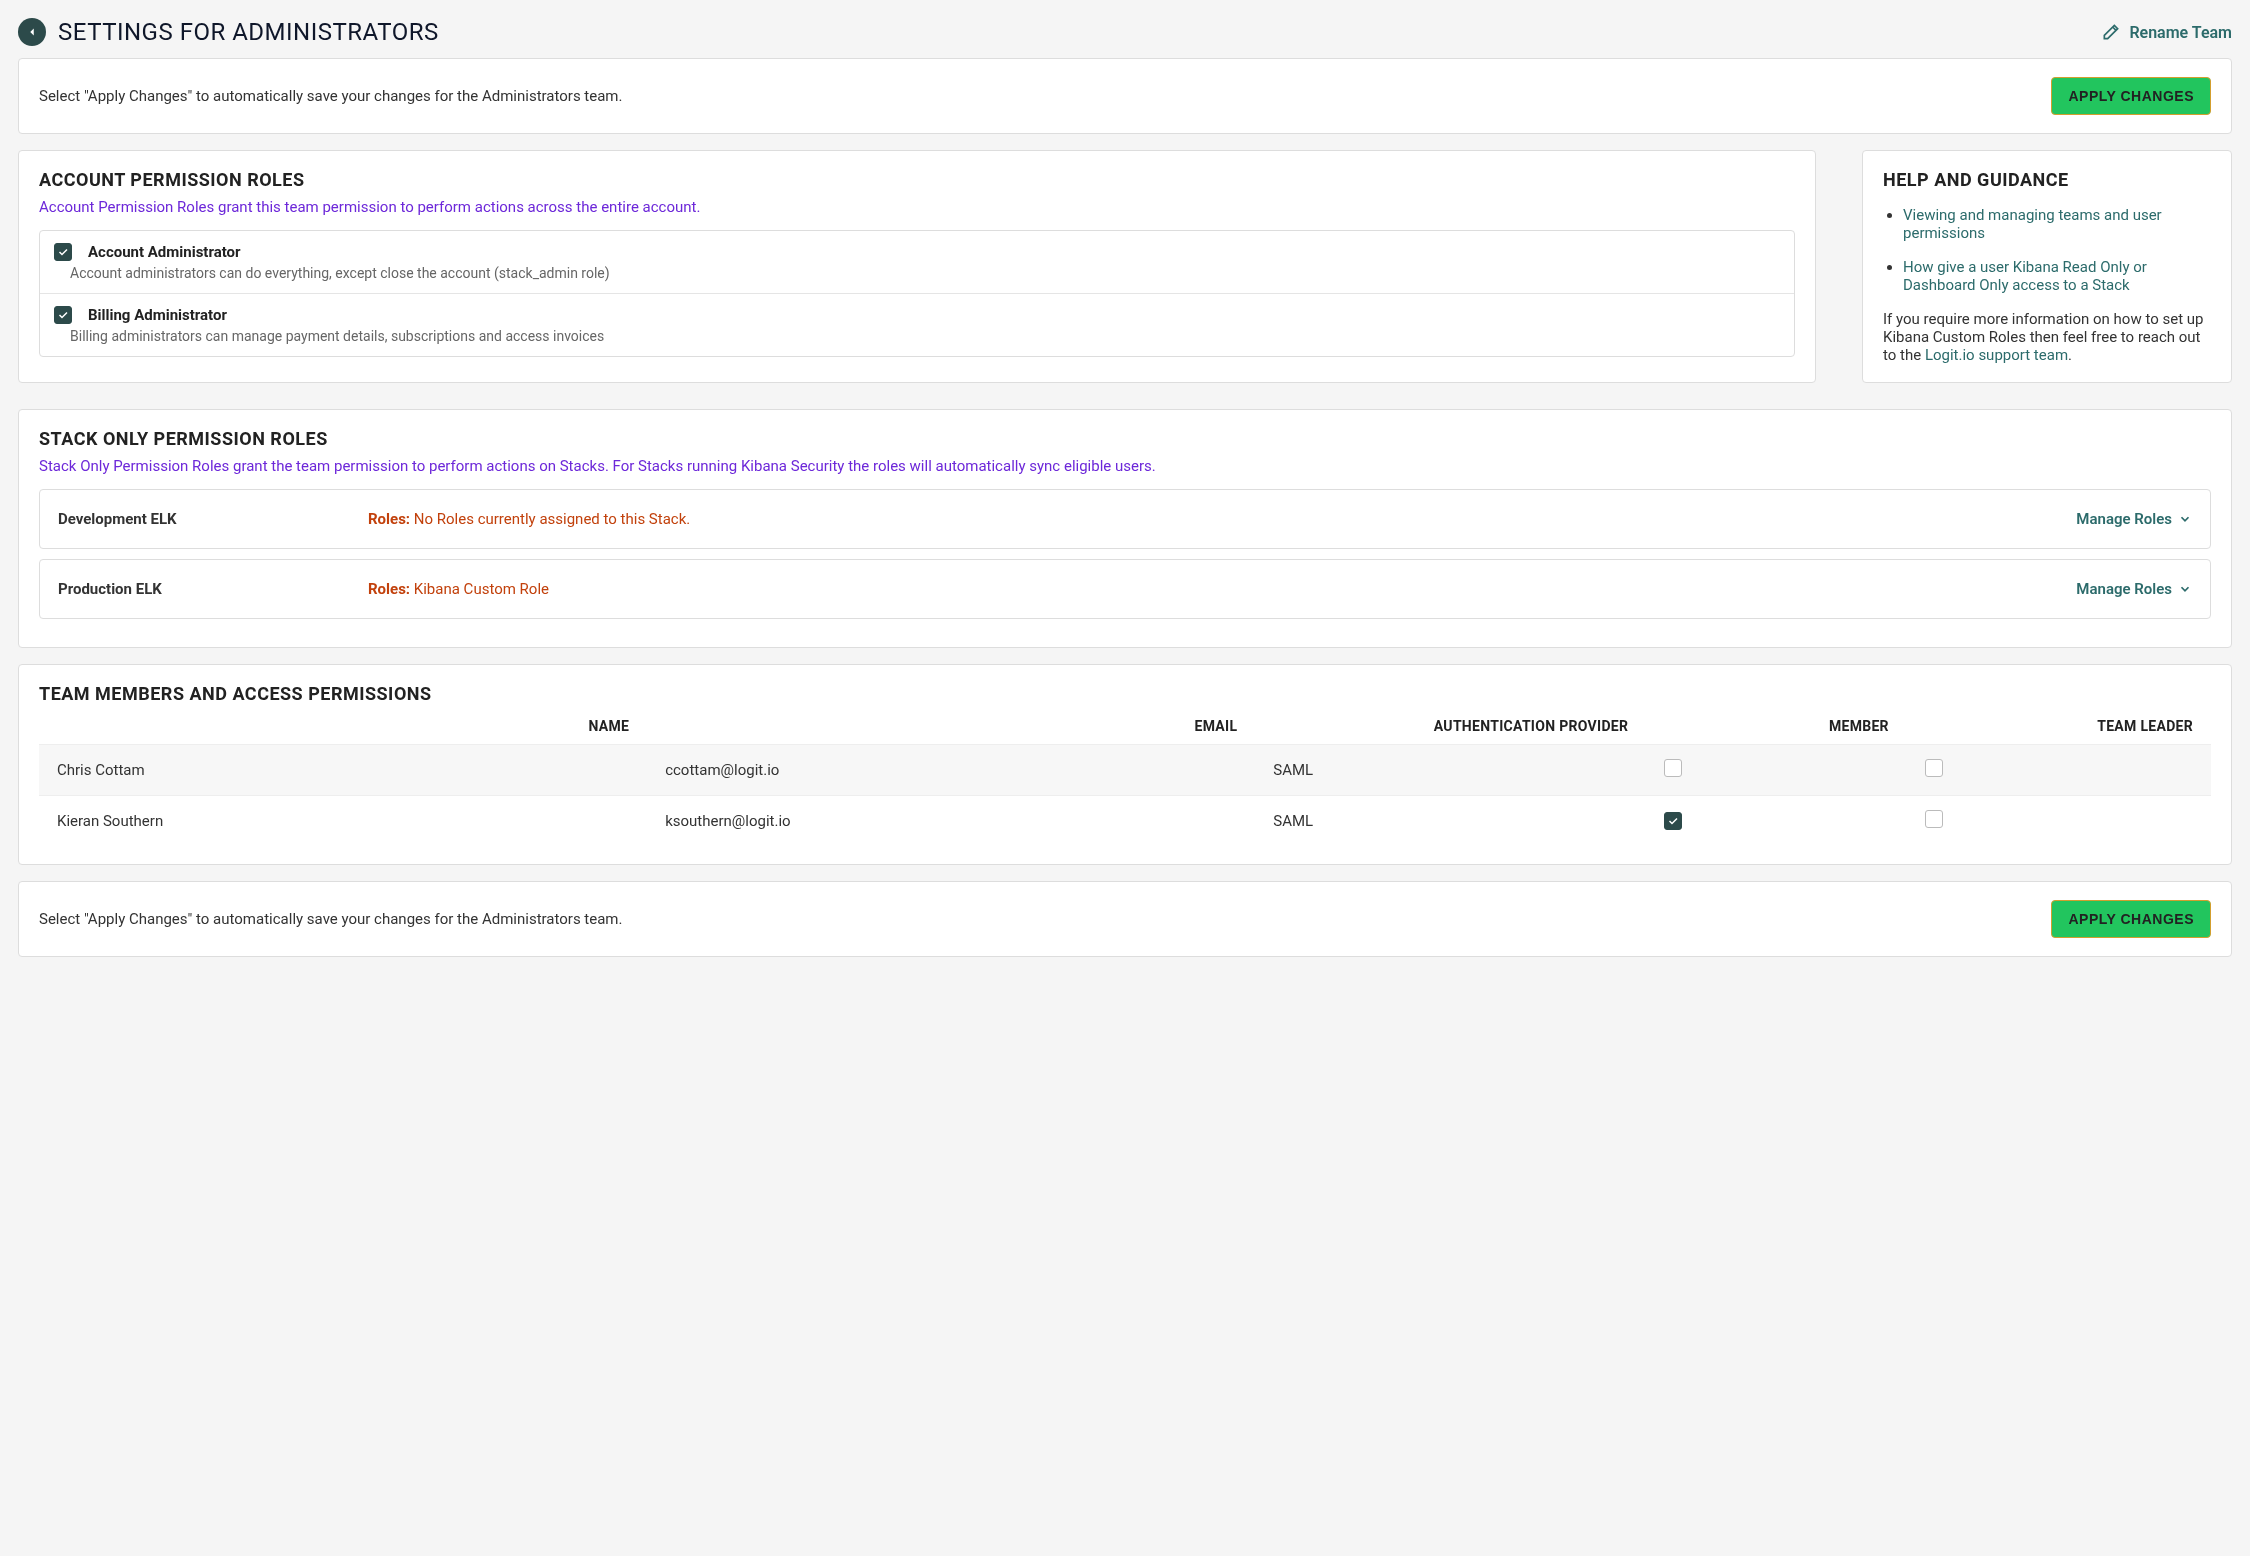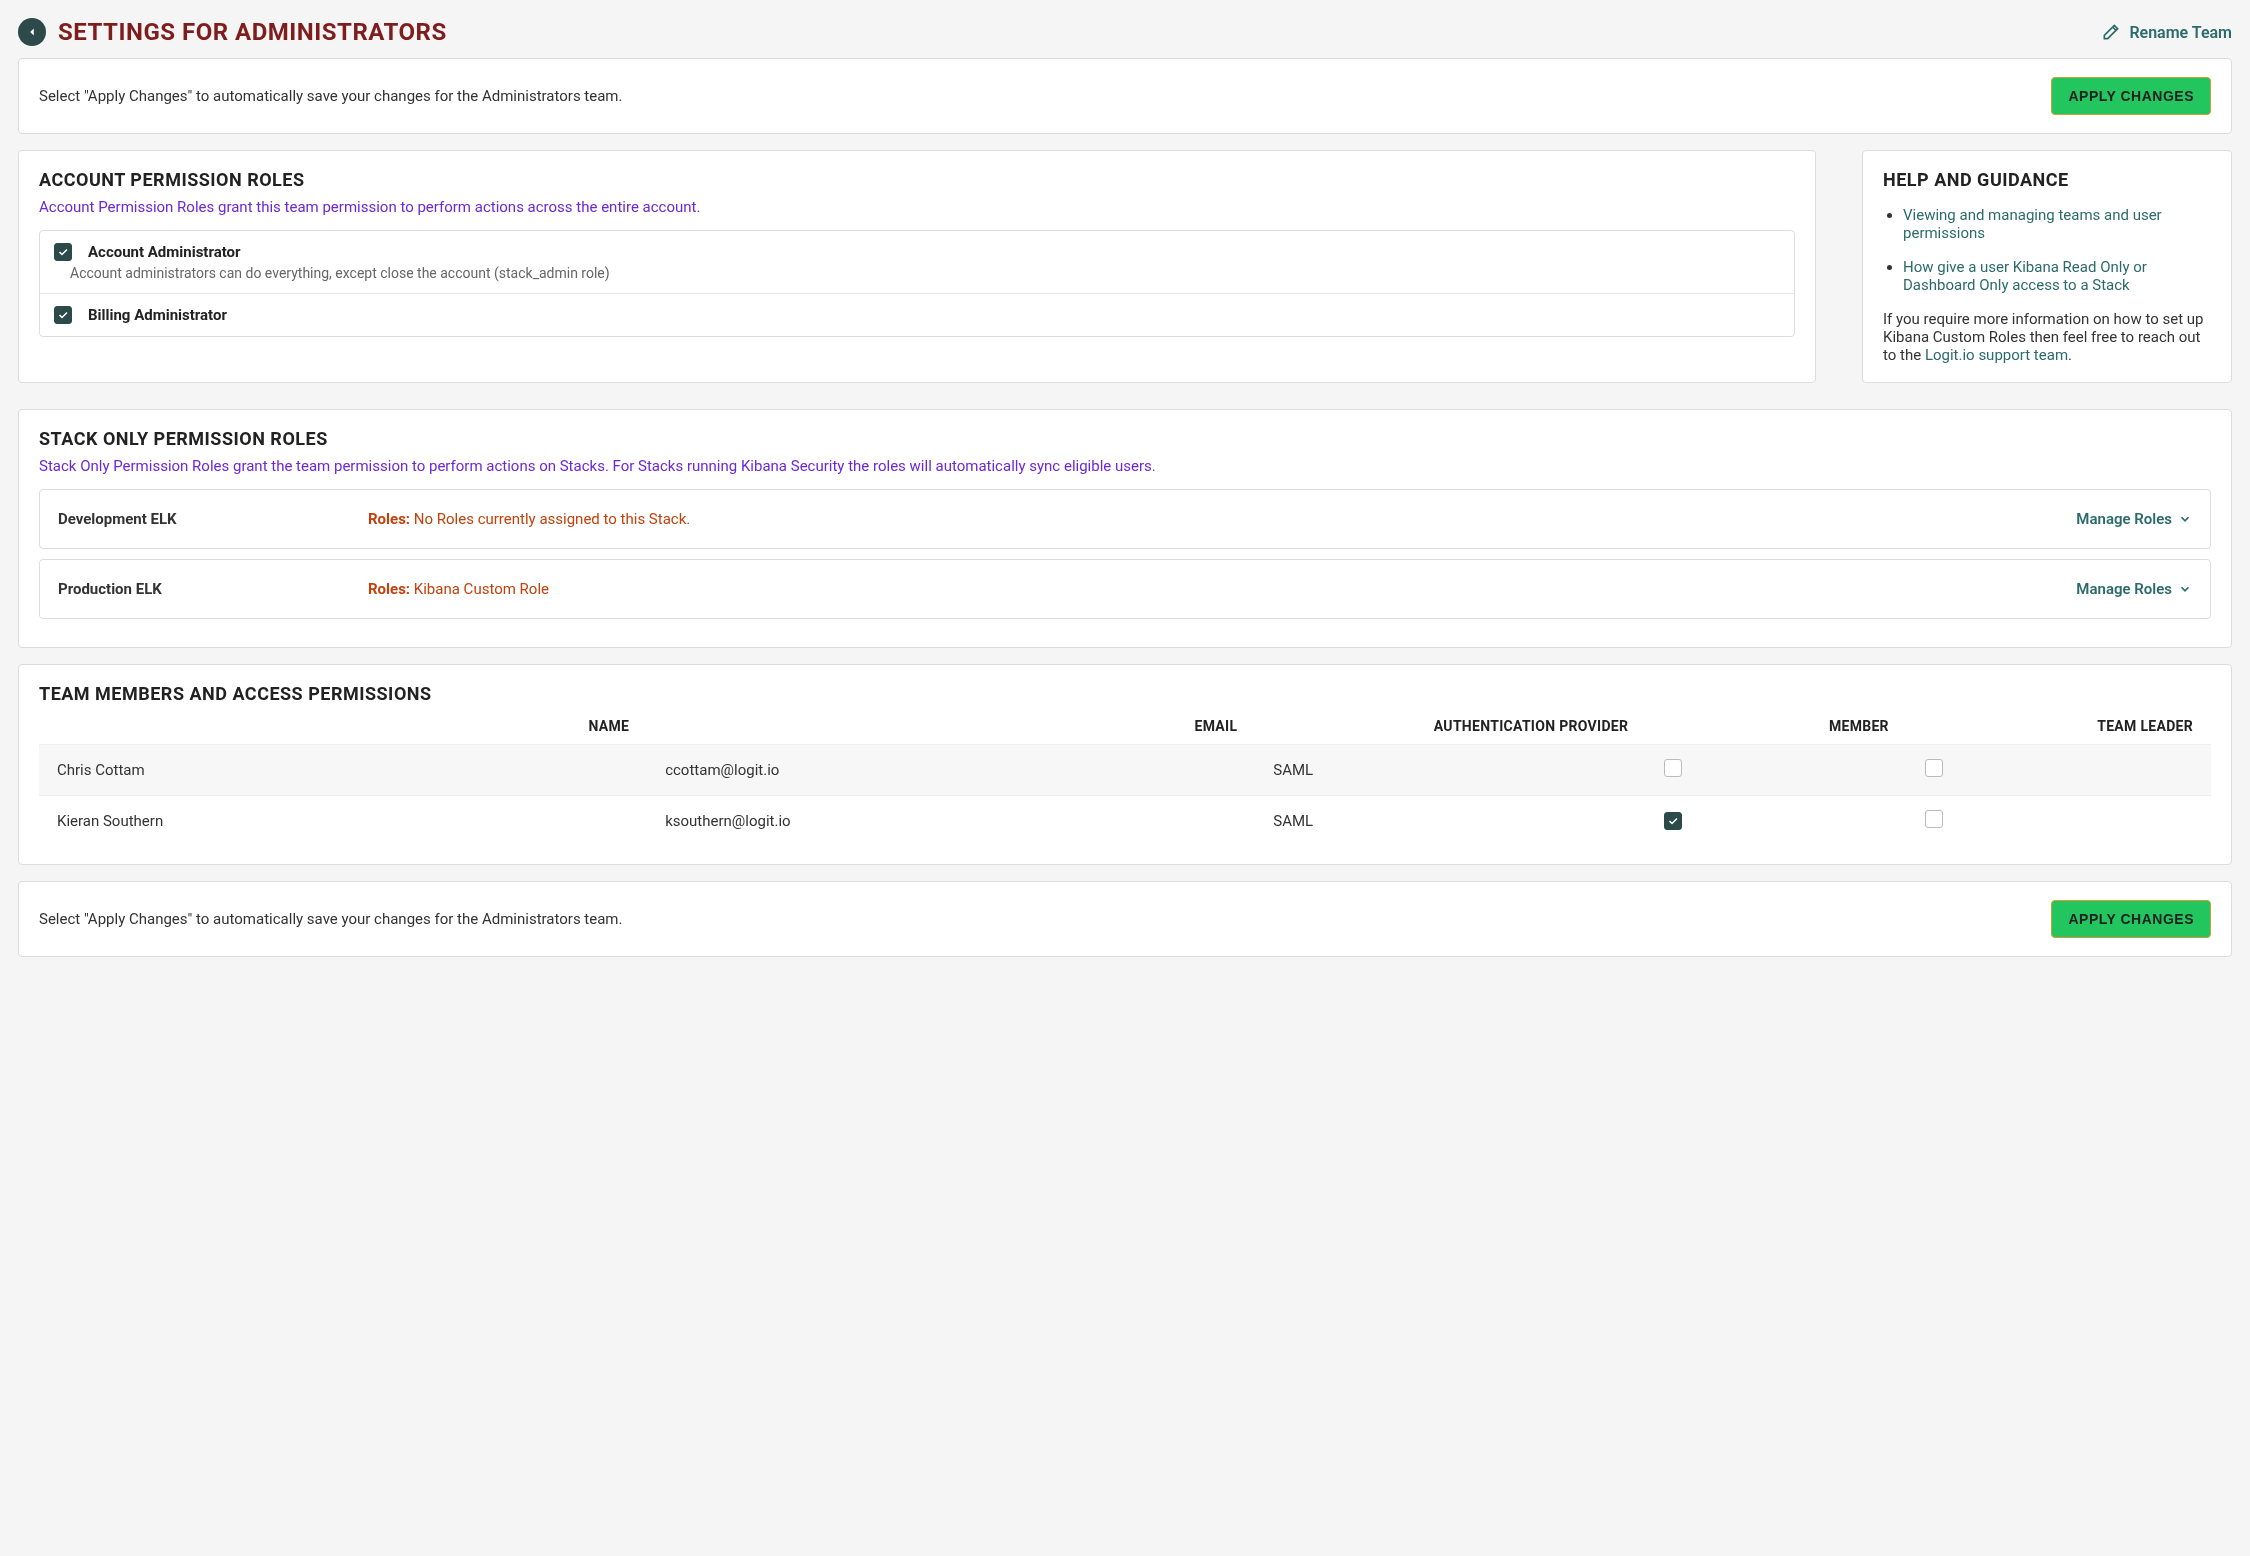--- a/index.html
+++ b/index.html
@@ -28,23 +28,23 @@
   background: #2c4a4a;
   color: #fff;
   display: flex;
   align-items: center;
   justify-content: center;
   cursor: pointer;
 }
 .back-btn svg { width: 14px; height: 14px; }
 .page-title {
   font-size: 24px;
-  font-weight: 700;
+  font-weight: 400;
   letter-spacing: 0.5px;
-  color: #7f1d1d;
+  color: #0f172a;
 }
 .rename-link {
   display: flex;
   align-items: center;
   gap: 8px;
   color: #2c6b6b;
   font-weight: 600;
   cursor: pointer;
   font-size: 16px;
 }
@@ -213,20 +213,21 @@
       </div>
       <div class="role-row">
         <div class="role-header">
           <span class="chk checked">
             <svg viewBox="0 0 24 24">
                 <path fill="none" stroke="#fff" stroke-width="3" d="M5 12l5 5L20 7"></path>
               </svg>
           </span>
           <span class="role-label">Billing Administrator</span>
         </div>
+        <div class="role-desc">Billing administrators can manage payment details, subscriptions and access invoices</div>
       </div>
     </div>
   </div>
 
   <div class="panel right help">
     <div class="section-title">HELP AND GUIDANCE</div>
     <ul style="margin-top:16px;">
       <li><a>Viewing and managing teams and user permissions</a></li>
       <li><a>How give a user Kibana Read Only or Dashboard Only access to a Stack</a></li>
     </ul>

